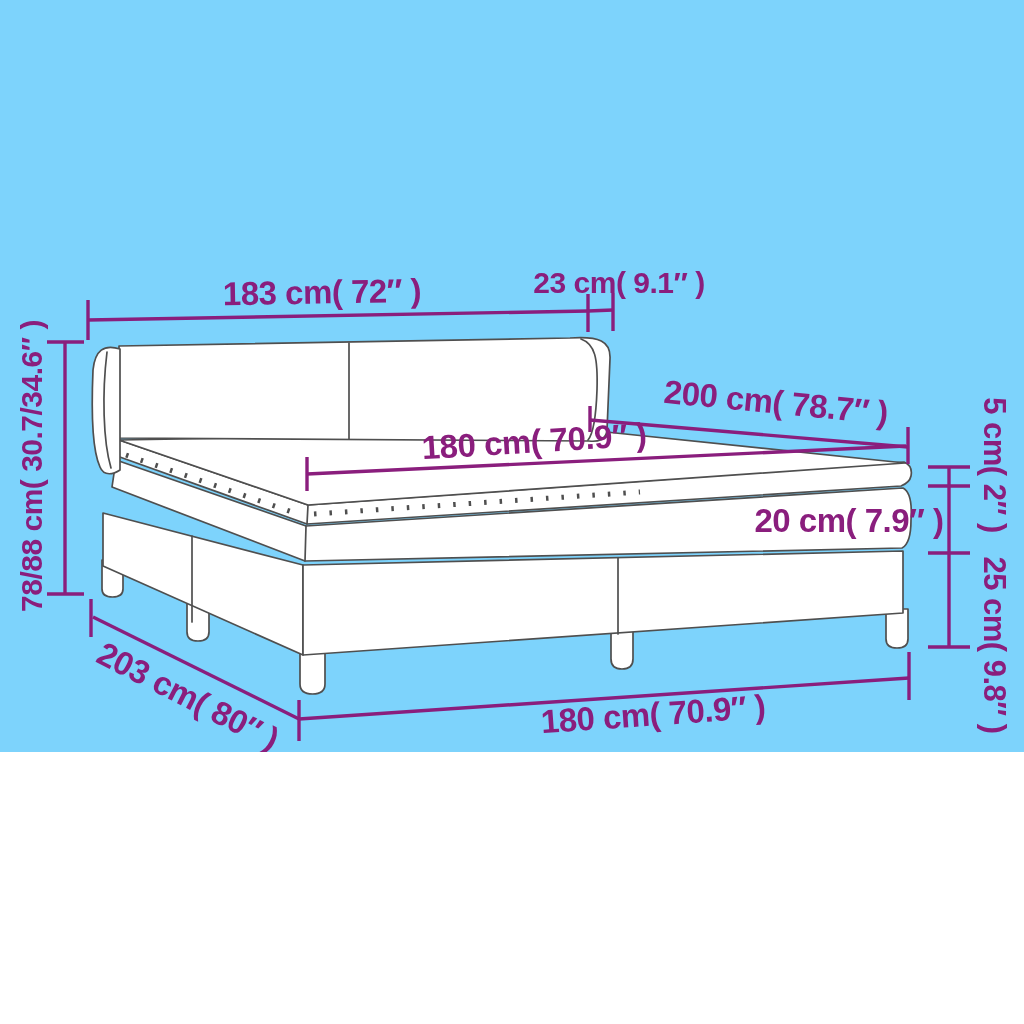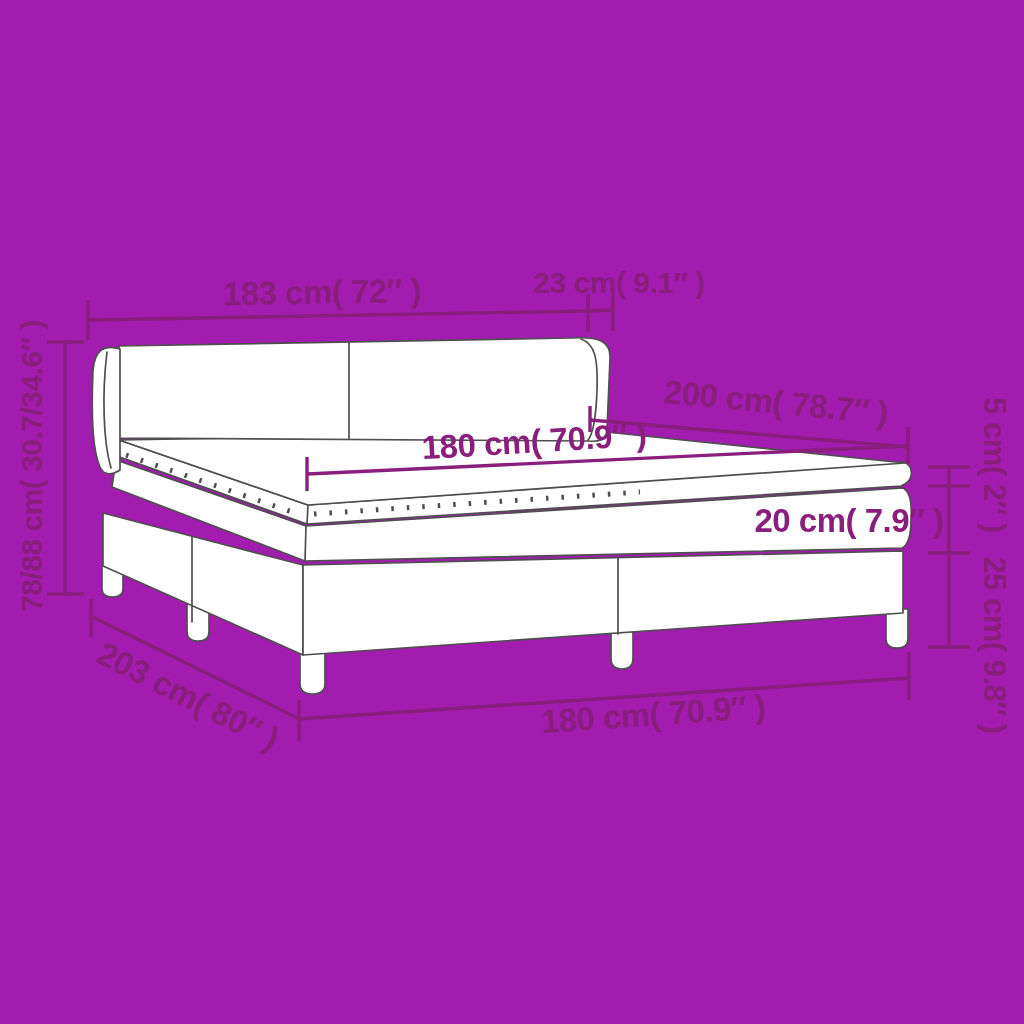--- a/index.html
+++ b/index.html
@@ -1,19 +1,19 @@
 <!DOCTYPE html>
 <html><head>
 <meta charset="utf-8">
 <style>
   html,body{margin:0;padding:0;background:#ffffff;}
   .stage{
     position:relative;
-    width:1024px;height:1024px;
-    background:#a21caf;
+    width:1024px;height:752px;
+    background:#7dd3fc;
     overflow:hidden;
     font-family:"Liberation Sans","DejaVu Sans",sans-serif;
   }
   svg{display:block;width:1024px;height:1024px;}
   
   .bed path,.bed line{
     fill:#ffffff;stroke:#4f4f4f;stroke-width:1.7;
     stroke-linejoin:round;stroke-linecap:round;
   }
   .bed line{fill:none;}

